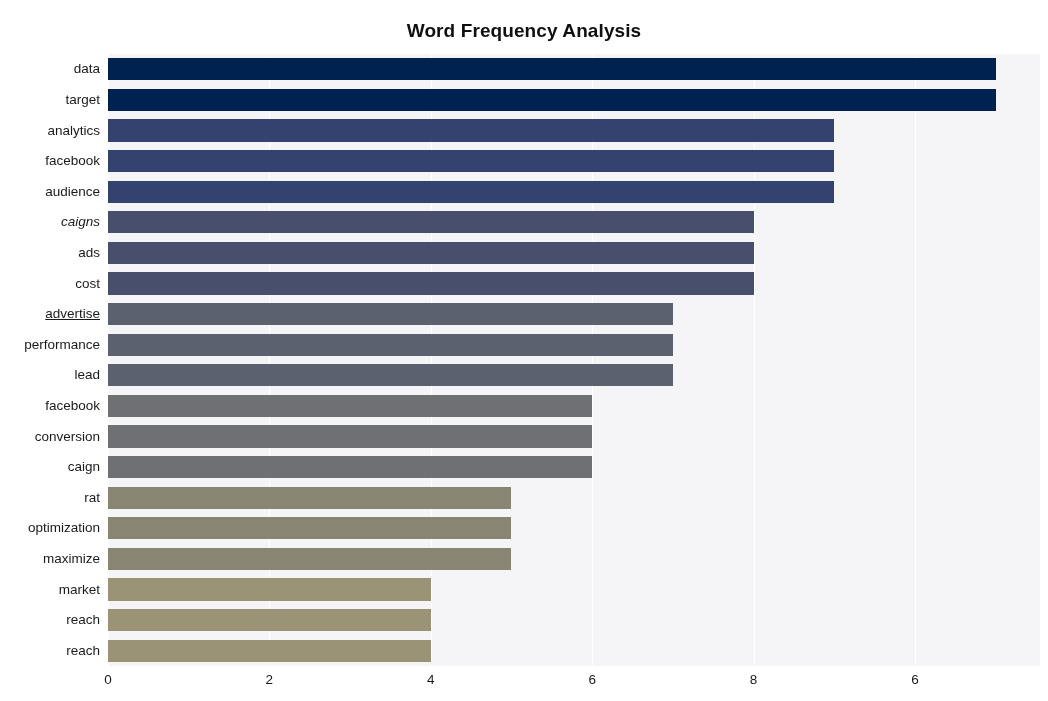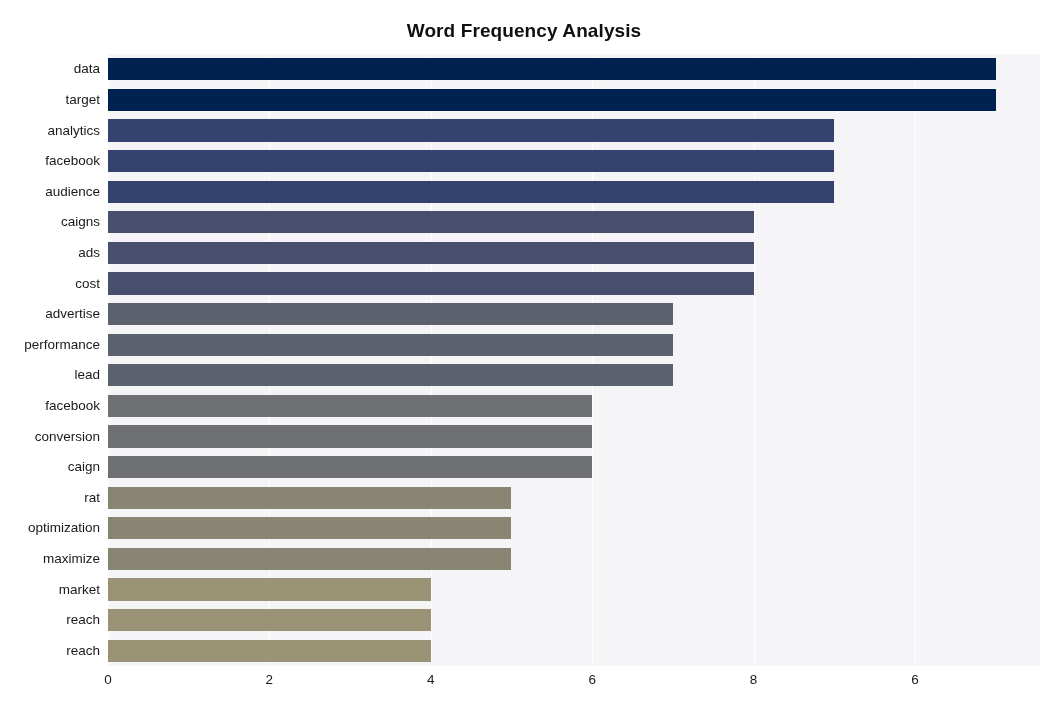--- a/index.html
+++ b/index.html
@@ -198,24 +198,24 @@
         </div>
       </div>
   </div>
 
   <div id="ylabels-layer">
       <div class="ylabel" style="top: 8.3px;">data</div>
       <div class="ylabel" style="top: 38.9px;">target</div>
       <div class="ylabel" style="top: 69.5px;">analytics</div>
       <div class="ylabel" style="top: 100.1px; padding-left: 15px;">facebook</div>
       <div class="ylabel" style="top: 130.7px;">audience</div>
-      <div class="ylabel" style="top: 161.3px;">caigns</div>
+      <div class="ylabel" style="top: 161.3px; font-style: italic;">caigns</div>
       <div class="ylabel" style="top: 191.9px;">ads</div>
       <div class="ylabel" style="top: 222.5px;">cost</div>
-      <div class="ylabel" style="top: 253.1px;">advertise</div>
+      <div class="ylabel" style="top: 253.1px; text-decoration: underline;">advertise</div>
       <div class="ylabel" style="top: 283.7px;">performance</div>
       <div class="ylabel" style="top: 314.3px;">lead</div>
       <div class="ylabel" style="top: 344.9px;">facebook</div>
       <div class="ylabel" style="top: 375.5px;">conversion</div>
       <div class="ylabel" style="top: 406.1px;">caign</div>
       <div class="ylabel" style="top: 436.7px;">rat</div>
       <div class="ylabel" style="top: 467.3px;">optimization</div>
       <div class="ylabel" style="top: 497.9px;">maximize</div>
       <div class="ylabel" style="top: 528.5px; padding-left: 44px;">market</div>
       <div class="ylabel" style="top: 559.1px;">reach</div>

